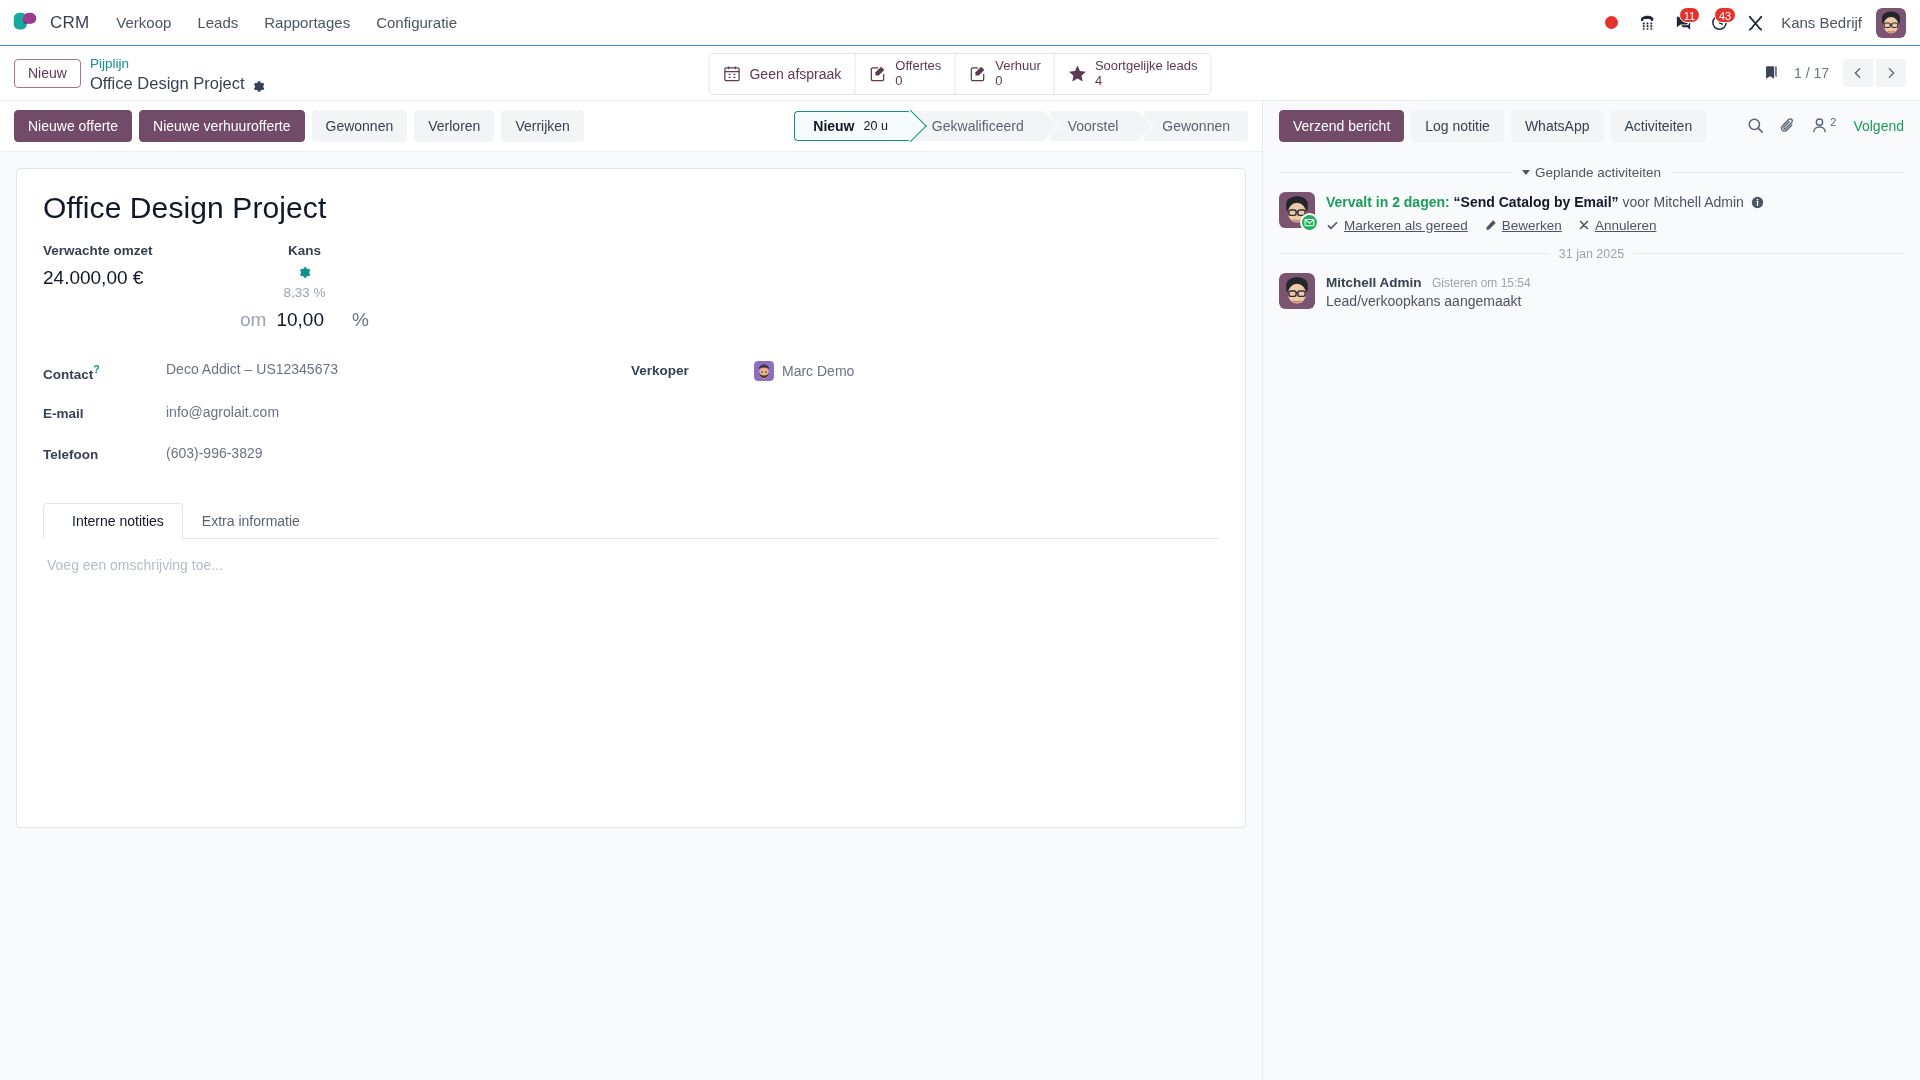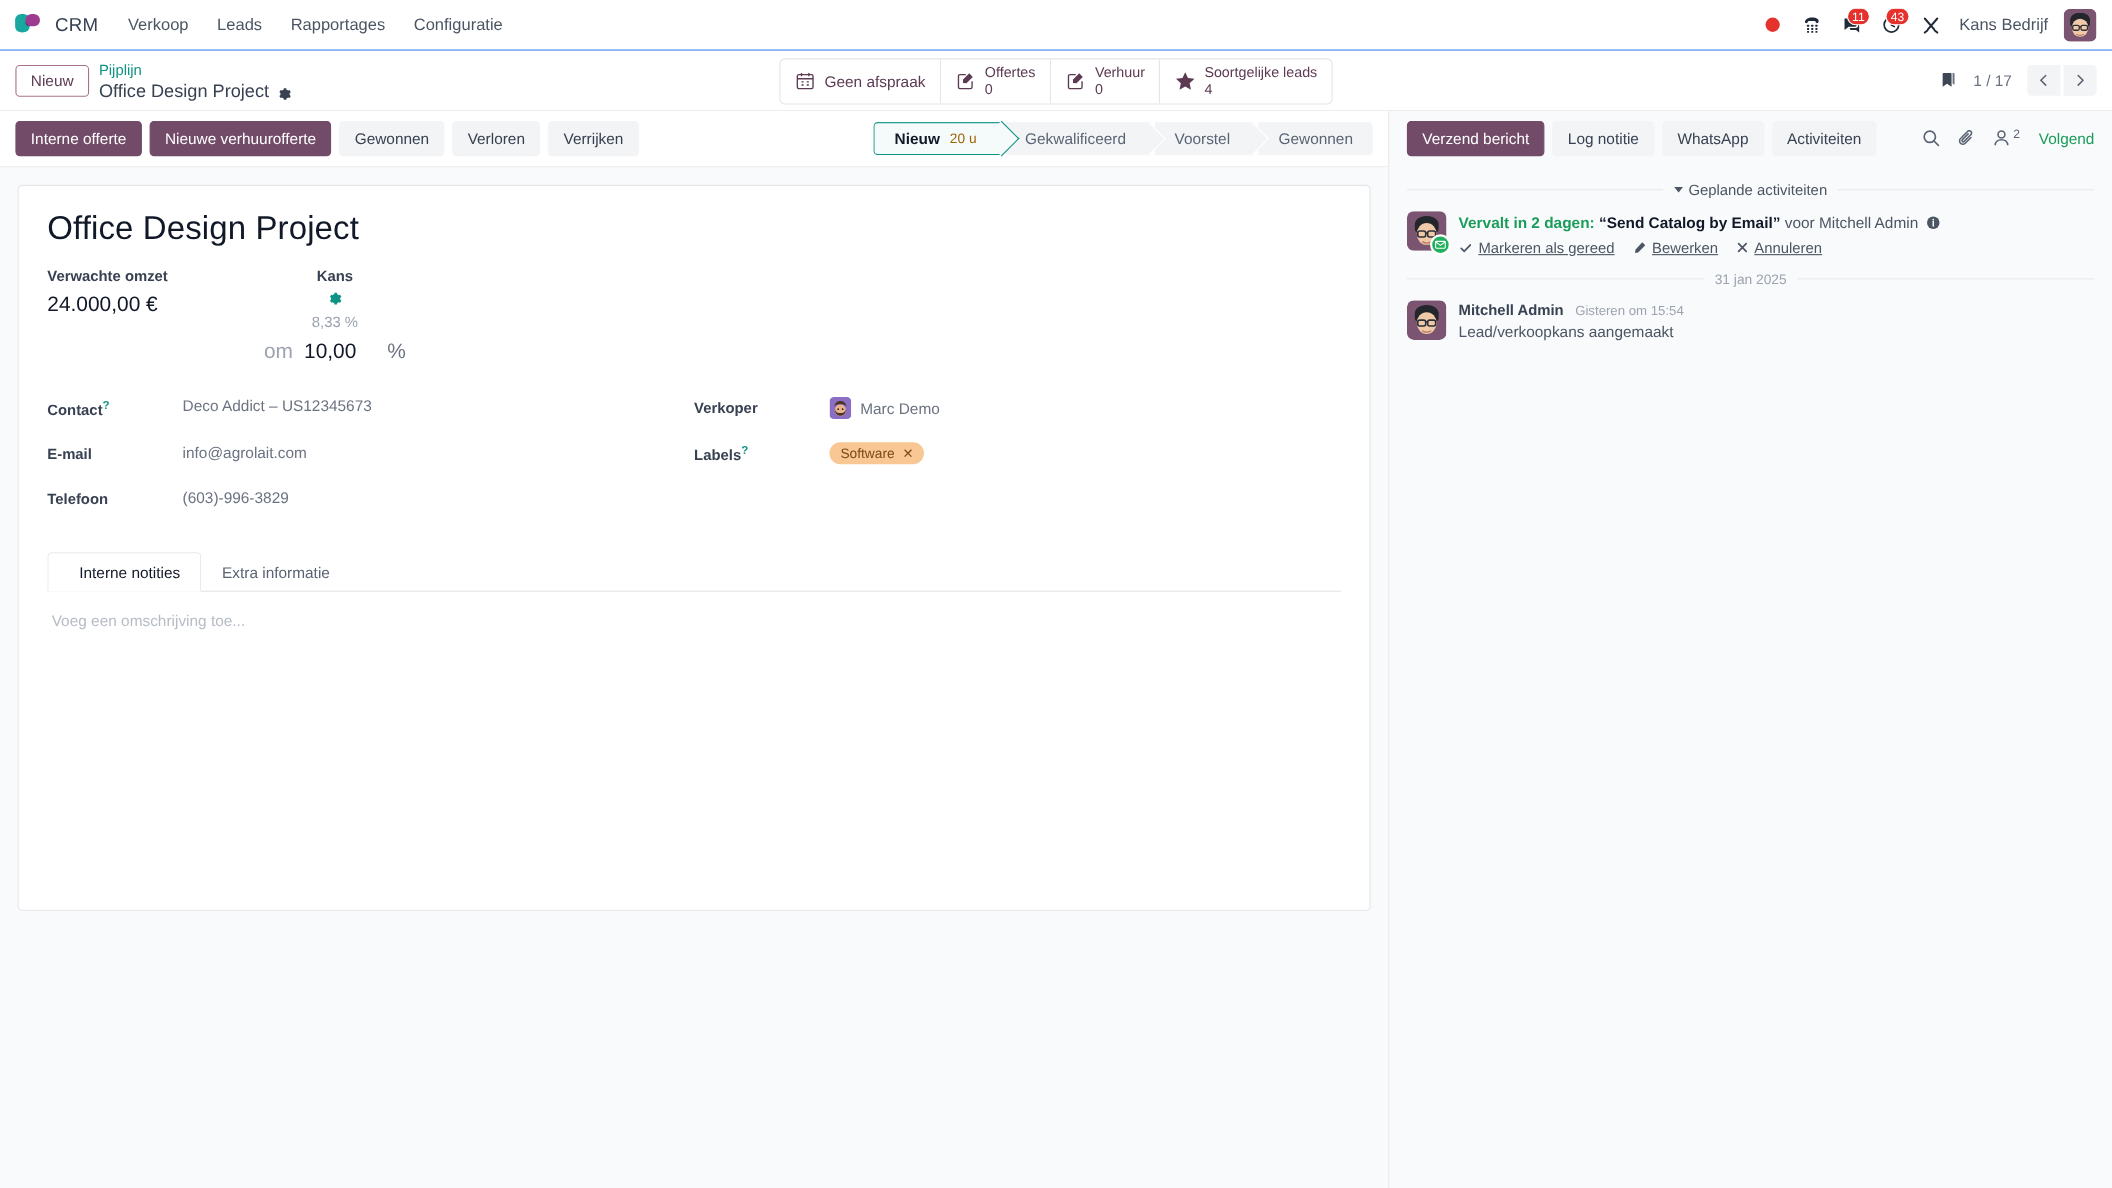--- a/index.html
+++ b/index.html
@@ -135,21 +135,21 @@
   .stage:last-child::after { display: none; }
   .stage.active {
     background: #f4fbfa; color: #111827; font-weight: 600;
     border: 1px solid #0e9384; border-right: 0;
   }
   .stage.active::after {
     background: #f4fbfa;
     border-top: 1px solid #0e9384; border-right: 1px solid #0e9384;
     right: -12px; width: 22px; height: 22px;
   }
-  .stage-extra { font-size: 12.5px; color: #a16207; font-weight: 400; }
+  .stage-extra { font-size: 12.5px; color: #0f172a; font-weight: 400; }
 
   
   .sheet-bg { padding: 16px 16px 0 16px; }
   .sheet {
     background: #fff; border: 1px solid #e3e5e8; border-radius: 4px;
     padding: 22px 26px 0 26px; height: 660px;
   }
   .record-title {
     font-size: 30px; font-weight: 400; color: #111827;
     margin-bottom: 18px; letter-spacing: .1px;
@@ -403,21 +403,21 @@
     </button>
   </div>
 </div>
 
 <div class="body-wrap">
 
   <div class="form-col">
 
     <div class="form-header">
       <div class="hdr-btns">
-        <button class="btn btn-primary">Interne offerte</button>
+        <button class="btn btn-primary">Nieuwe offerte</button>
         <button class="btn btn-primary">Nieuwe verhuurofferte</button>
         <button class="btn btn-secondary">Gewonnen</button>
         <button class="btn btn-secondary">Verloren</button>
         <button class="btn btn-secondary">Verrijken</button>
       </div>
 
       <div class="statusbar">
         <div class="stage active">
           <span>Nieuw</span>
           <span class="stage-extra">20 u</span>
@@ -494,31 +494,20 @@
                     <path d="M10 22c0 7 4 12 10 12s10-5 10-12c-1 5-5 7-10 7s-9-2-10-7z" fill="#4a3526"></path>
                     <circle cx="16" cy="22" r="1.6" fill="#2b2014"></circle>
                       <circle cx="24" cy="22" r="1.6" fill="#2b2014"></circle>
                   </svg>
                 </span>
                 <span>Marc Demo</span>
               </div>
             </div>
 
 
-            <div class="frow">
-              <div class="flabel">
-                <span>Labels</span><span class="q">?</span>
-              </div>
-              <div class="fval">
-                <span class="tag-pill">
-                  <span>Software</span>
-                  <span class="tag-x">✕</span>
-                </span>
-              </div>
-            </div>
           </div>
         </div>
 
         <div class="notebook">
           <div class="nb-tabs">
             <div class="nb-tab active">Interne notities</div>
             <div class="nb-tab">Extra informatie</div>
           </div>
           <div class="nb-body">
             <div class="nb-placeholder">Voeg een omschrijving toe...</div>

